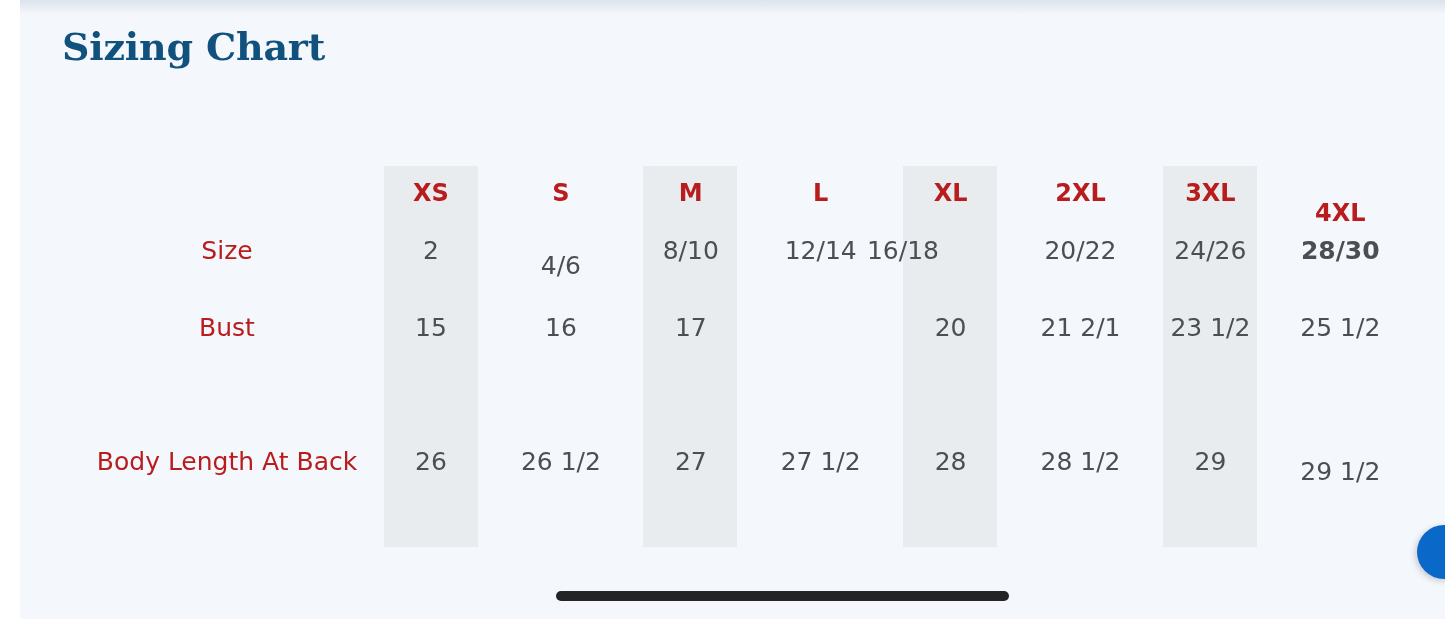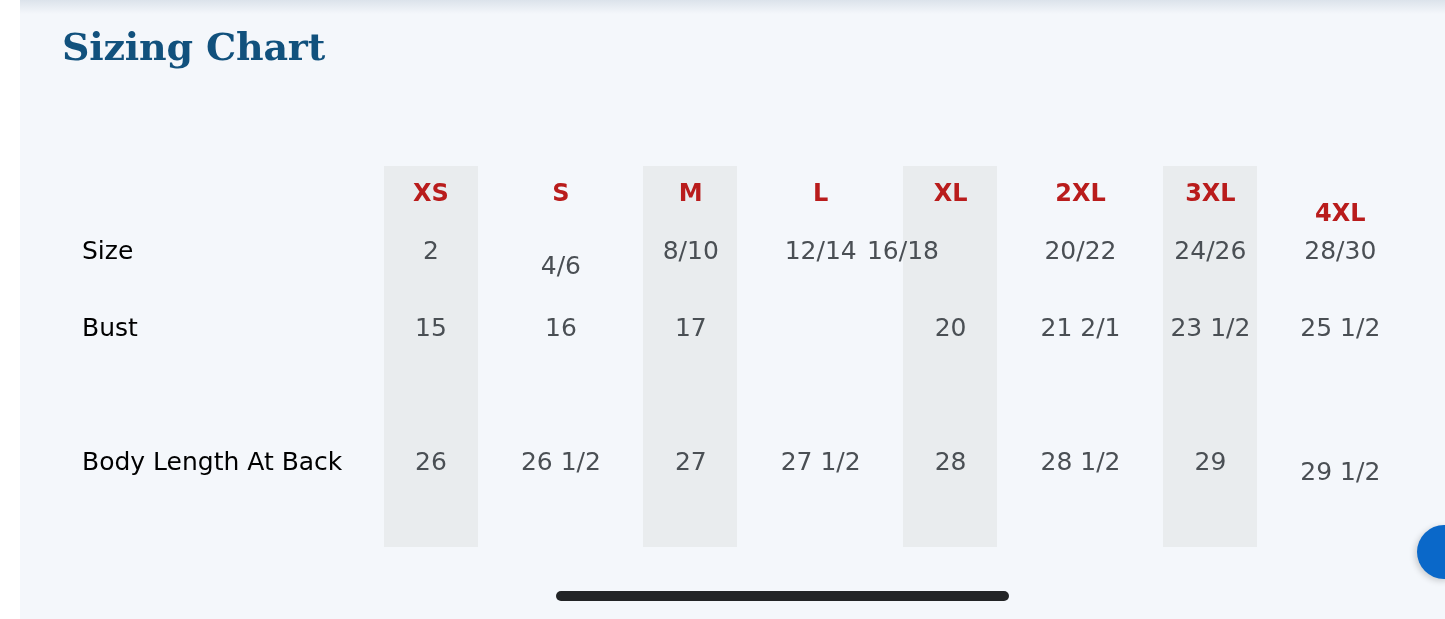--- a/index.html
+++ b/index.html
@@ -80,23 +80,23 @@
     left: 0;
     top: 0;
     width: 1425px;
     height: 400px;
   }
 
   .rowlabel {
     position: absolute;
     left: 62px;
     width: 290px;
-    text-align: left;
+    text-align: center;
     font-size: 25px;
-    color: #000000;
+    color: #b91c1c;
     white-space: nowrap;
   }
 
   .cell {
     position: absolute;
     text-align: center;
     white-space: nowrap;
   }
 
   .hdr-cell {
@@ -167,21 +167,21 @@
           <div class="cell hdr-cell" style="left: 1115.4px; top: 29px; width: 150px;">3XL</div>
           <div class="cell hdr-cell" style="left: 1245.3px; top: 29px; width: 150px; margin-top: 20px;">4XL</div>
           <div class="rowlabel" style="top: 86px;">Size</div>
           <div class="cell val-cell" style="left: 336px; top: 86px; width: 150px;">2</div>
           <div class="cell val-cell" style="left: 465.9px; top: 101px; width: 150px;">4/6</div>
           <div class="cell val-cell" style="left: 595.8px; top: 86px; width: 150px;">8/10</div>
           <div class="cell val-cell" style="left: 725.7px; top: 86px; width: 150px;">12/14</div>
           <div class="cell val-cell" style="left: 808px; top: 86px; width: 150px;">16/18</div>
           <div class="cell val-cell" style="left: 985.5px; top: 86px; width: 150px;">20/22</div>
           <div class="cell val-cell" style="left: 1115.4px; top: 86px; width: 150px;">24/26</div>
-          <div class="cell val-cell" style="left: 1245.3px; top: 86px; width: 150px;">28/30</div>
+          <div class="cell val-cell" style="left: 1245.3px; top: 86px; width: 150px; font-weight: bold;">28/30</div>
           <div class="rowlabel" style="top: 163px;">Bust</div>
           <div class="cell val-cell" style="left: 336px; top: 163px; width: 150px;">15</div>
           <div class="cell val-cell" style="left: 465.9px; top: 163px; width: 150px;">16</div>
           <div class="cell val-cell" style="left: 595.8px; top: 163px; width: 150px;">17</div>
           <div class="cell val-cell" style="left: 855.6px; top: 163px; width: 150px;">20</div>
           <div class="cell val-cell" style="left: 985.5px; top: 163px; width: 150px;">21 2/1</div>
           <div class="cell val-cell" style="left: 1115.4px; top: 163px; width: 150px;">23 1/2</div>
           <div class="cell val-cell" style="left: 1245.3px; top: 163px; width: 150px;">25 1/2</div>
           <div class="rowlabel" style="top: 297px;">Body Length At Back</div>
           <div class="cell val-cell" style="left: 336px; top: 297px; width: 150px;">26</div>

